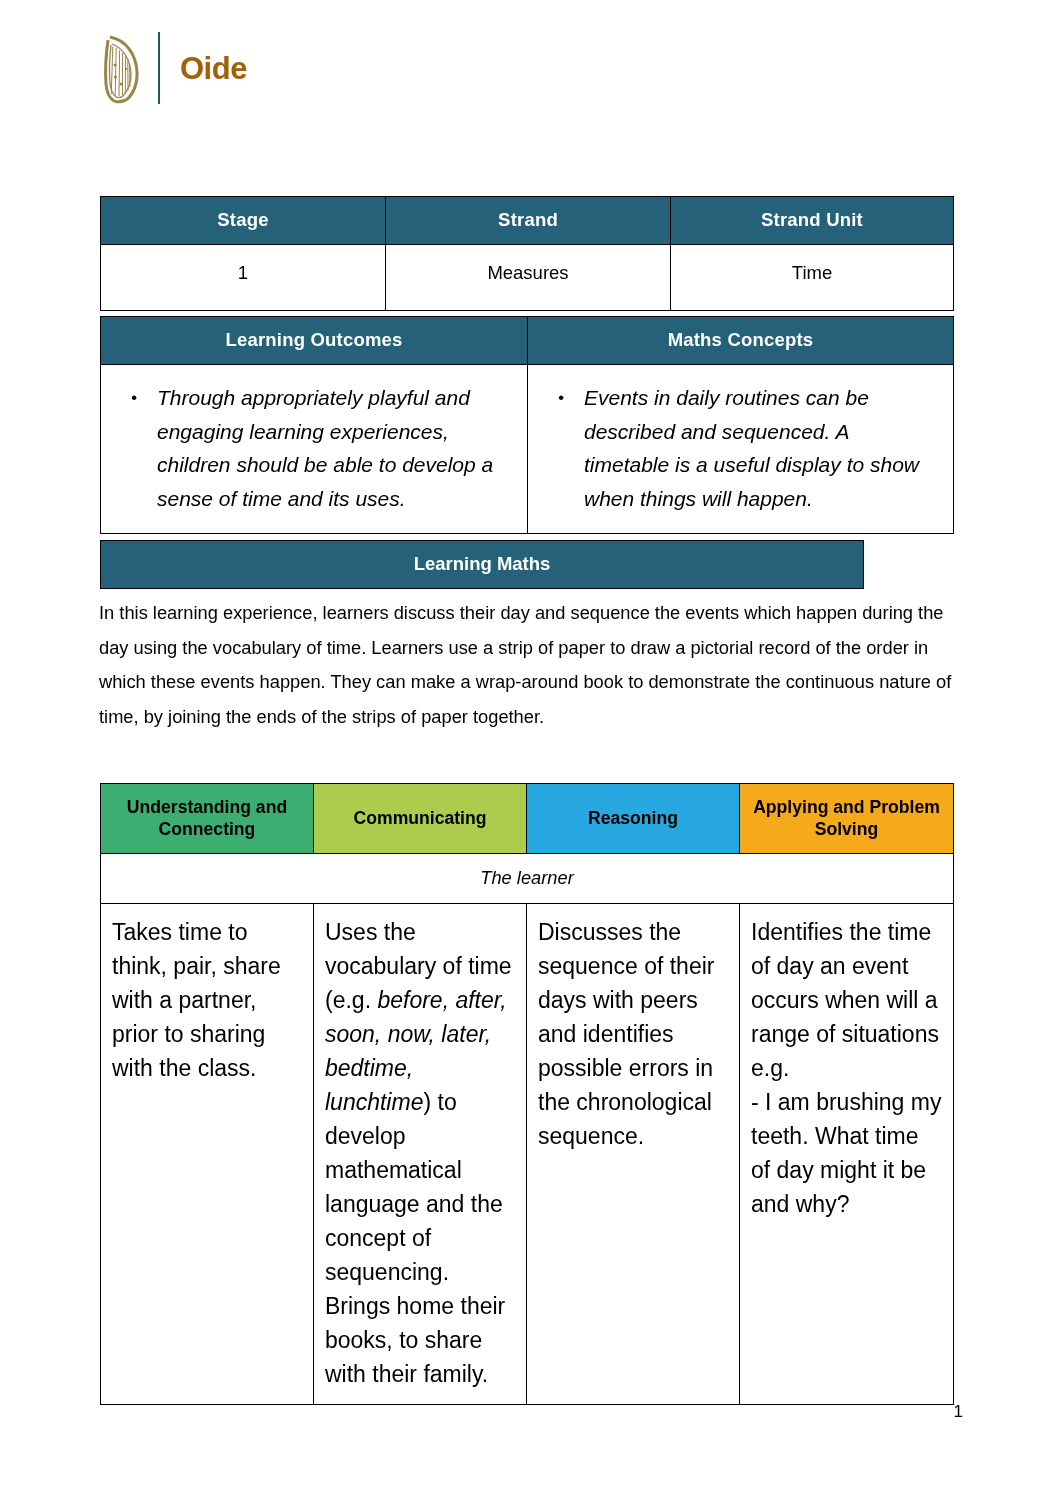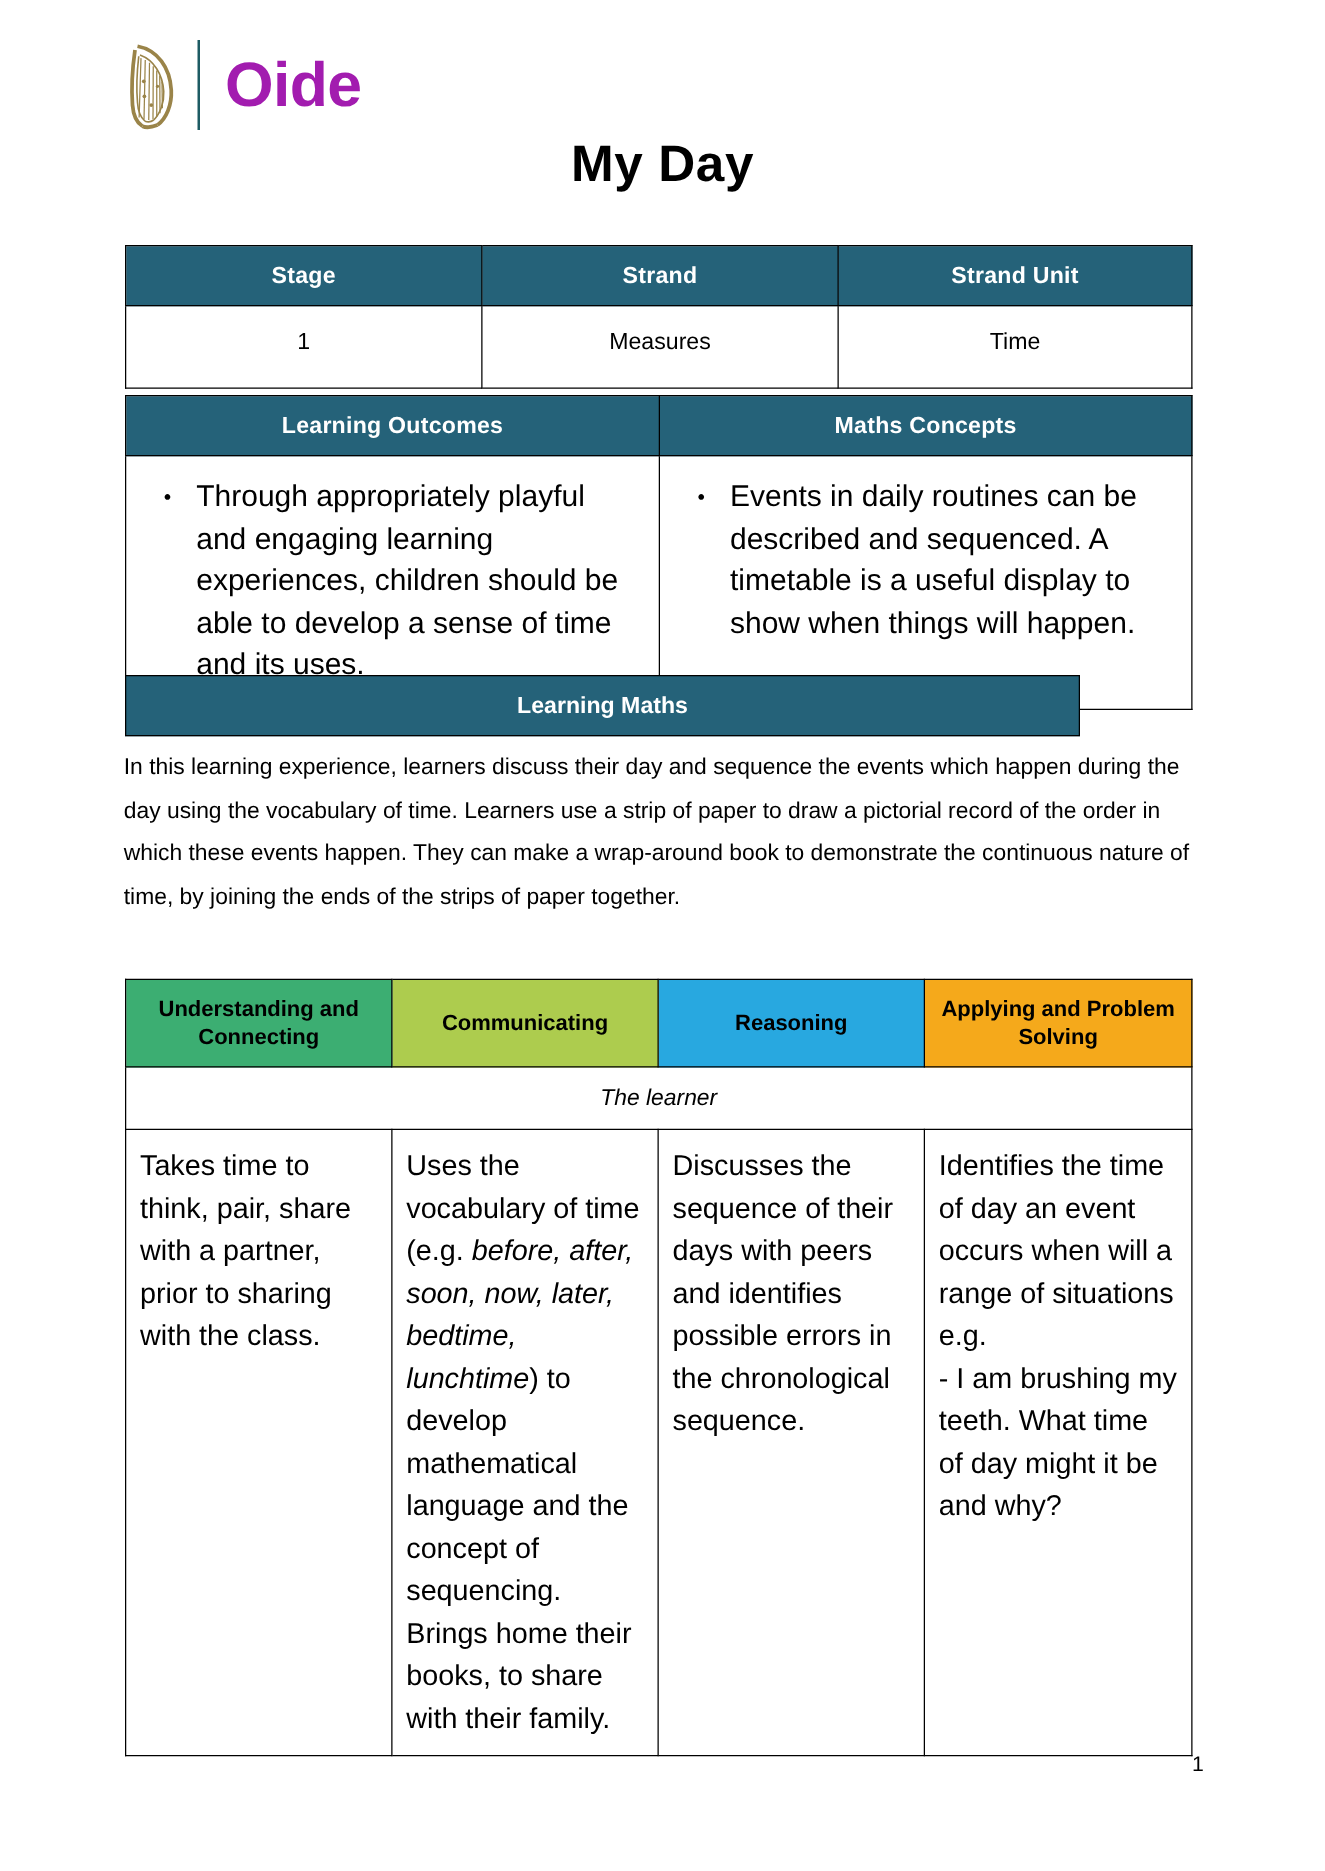--- a/index.html
+++ b/index.html
@@ -38,23 +38,23 @@
     display: block;
   }
   .logo-divider {
     width: 2px;
     height: 72px;
     background: #1d5b63;
     margin-left: 12px;
     margin-right: 20px;
   }
   .logo-word {
-    font-size: 50px;
-    font-weight: bold;
-    color: #a21caf;
+    font-size: 31px;
+    font-weight: bold;
+    color: #a16207;
     letter-spacing: -0.5px;
     line-height: 1;
   }
 
   
   .doc-title {
     position: absolute;
     top: 108px;
     left: 0;
     width: 1060px;
@@ -104,22 +104,23 @@
 
   
   #table-outcomes {
     left: 100px;
     top: 316px;
     width: 853px;
     border-radius: 25px;
   }
   #table-outcomes td.body-cell {
     padding: 16px 14px 18px 14px;
-    font-size: 24px;
+    font-size: 21px;
     line-height: 33.5px;
+    font-style: italic;
   }
   ul.bullets {
     margin: 0;
     padding: 0 0 0 42px;
     list-style: none;
   }
   ul.bullets li {
     position: relative;
     padding-left: 0;
   }
@@ -229,21 +230,20 @@
           <circle cx="19.5" cy="45" r="1.5"></circle>
           <circle cx="25" cy="52" r="1.5"></circle>
           <circle cx="30" cy="37" r="1.3"></circle>
         </g>
       </svg>
     </span>
     <span class="logo-divider"></span>
     <span class="logo-word">Oide</span>
   </div>
 
-  <div class="doc-title">My Day</div>
 
   <table class="doc-table" id="table-stage">
     <colgroup>
       <col style="width:285px">
       <col style="width:285px">
       <col style="width:283px">
     </colgroup>
     <tbody>
         <tr>
       <th class="th-teal">Stage</th>

